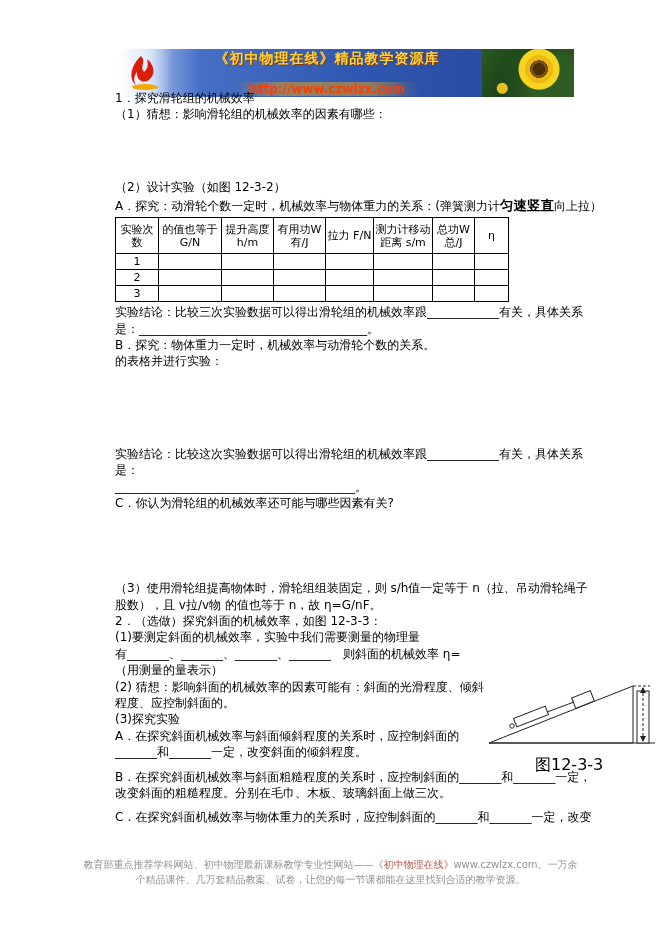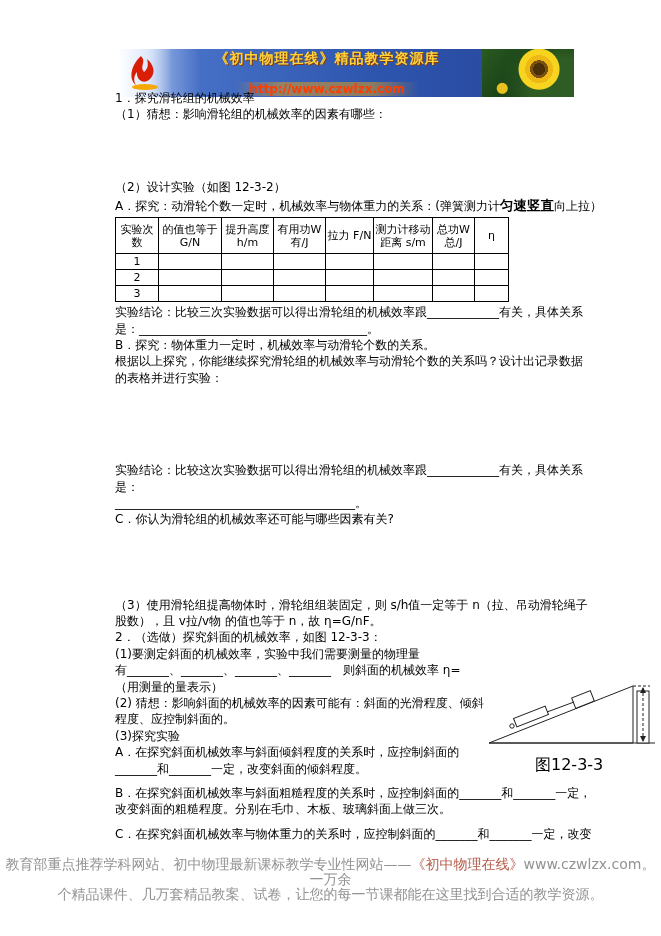--- a/index.html
+++ b/index.html
@@ -39,21 +39,21 @@
                      font-weight:normal; font-size:11px; padding:1px 1px; }
   .exp th { line-height:13px; height:36px; }
   .exp td { height:15px; line-height:13px; }
 
   
   .figure { position:absolute; left:487px; top:646px; width:172px; }
   .fig-caption { font-size:16px; margin-top:1px; margin-left:48px; }
 
   
   .footer { position:absolute; left:0; top:857px; width:661px; text-align:center;
-            font-size:14px; line-height:15px; color:#929292; }
+            font-size:10px; line-height:15px; color:#929292; }
   .footer .brand { color:#b55a48; }
 </style>
 </head>
 <body>
 
 <div class="page">
 
   <div class="banner">
     <div class="banner-logo">
       <svg width="40" height="40" viewBox="0 0 40 40">
@@ -130,21 +130,20 @@
           <td></td>
             <td></td>
           <td></td>
         </tr>
       </tbody>
     </table>
 
     <div class="ln">实验结论：比较三次实验数据可以得出滑轮组的机械效率跟____________有关，具体关系</div>
     <div class="ln">是：______________________________________。</div>
     <div class="ln">B．探究：物体重力一定时，机械效率与动滑轮个数的关系。</div>
-    <div class="ln">根据以上探究，你能继续探究滑轮组的机械效率与动滑轮个数的关系吗？设计出记录数据</div>
     <div class="ln">的表格并进行实验：</div>
     <div class="sp76"></div>
     <div class="ln">实验结论：比较这次实验数据可以得出滑轮组的机械效率跟____________有关，具体关系</div>
     <div class="ln">是：</div>
     <div class="ln">________________________________________。</div>
     <div class="ln">C．你认为滑轮组的机械效率还可能与哪些因素有关?</div>
     <div class="sp69"></div>
     <div class="ln">（3）使用滑轮组提高物体时，滑轮组组装固定，则 s/h值一定等于 n（拉、吊动滑轮绳子</div>
     <div class="ln">股数），且 v拉/v物 的值也等于 n，故 η=G/nF。</div>
     <div class="ln">2．（选做）探究斜面的机械效率，如图 12-3-3：</div>

